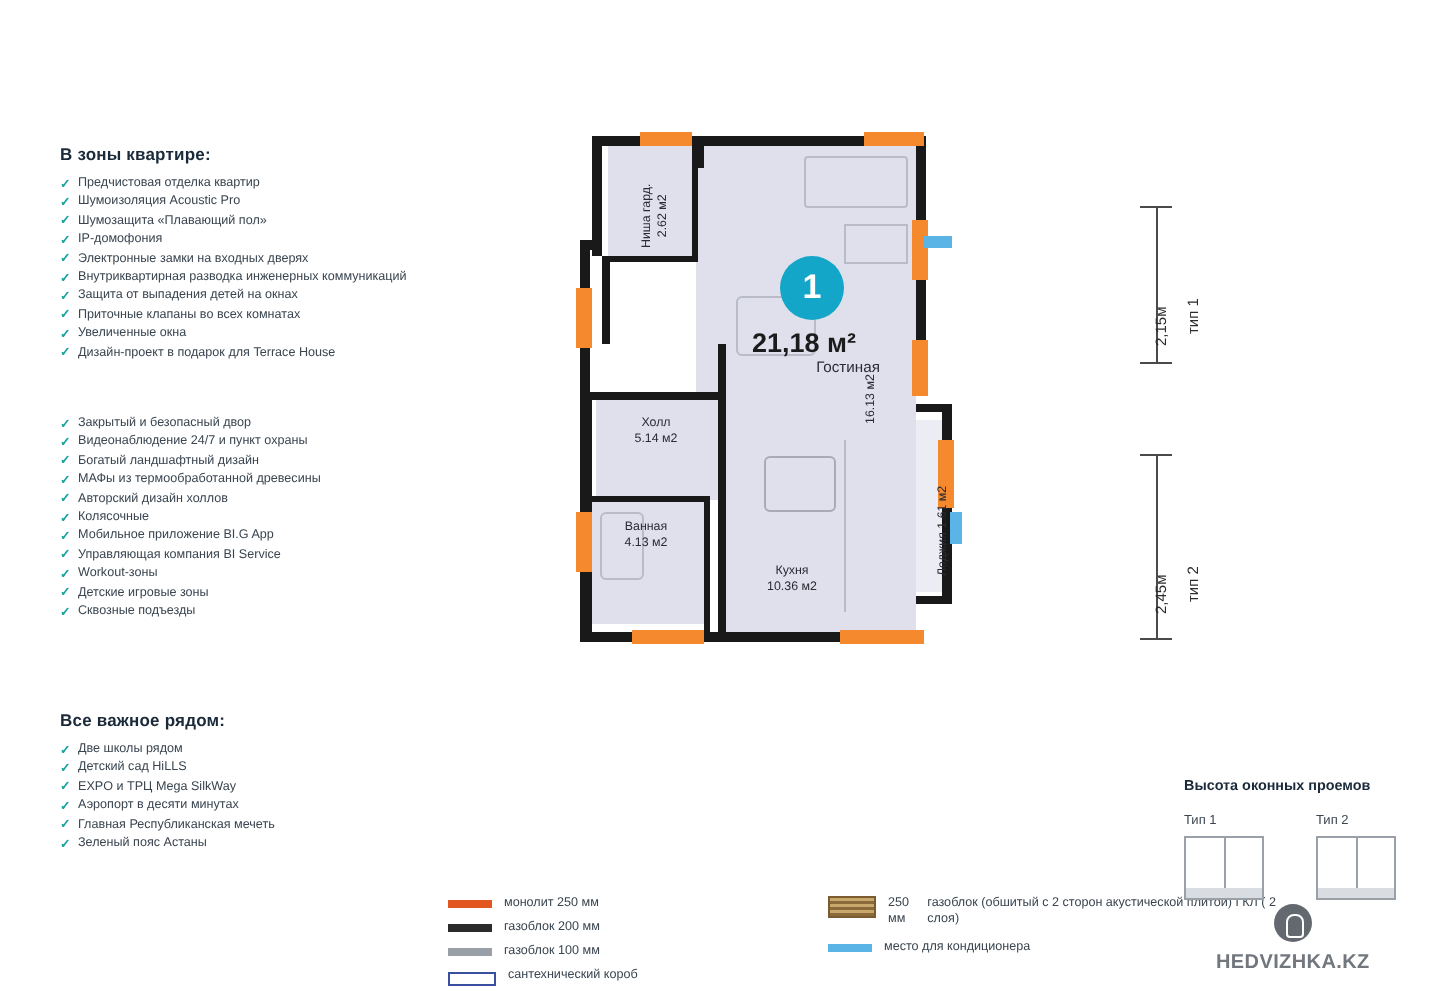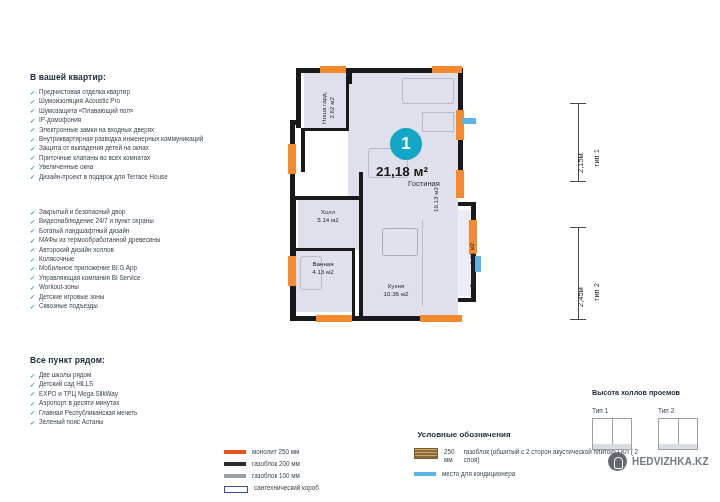--- a/index.html
+++ b/index.html
@@ -67,31 +67,31 @@
   #wh{position:absolute;left:592px;top:388px;width:120px;}
   .wh-title{font-size:7.2px;font-weight:bold;color:#1b2a3a;margin-bottom:10px;}
   .wh-cols{display:flex;gap:26px;}
   .wh-col{width:40px;}
   .wh-cap{font-size:6.5px;color:#3a4550;margin-bottom:4px;}
   .wh-box{width:38px;height:30px;border:1px solid #9aa0a8;position:relative;background:#fff;}
   .wh-box .mull{position:absolute;top:0;bottom:0;width:1px;background:#9aa0a8;left:50%;}
   .wh-box .sill{position:absolute;left:0;right:0;bottom:0;height:5px;background:#d9dde2;}
 
   
-  #wm{position:absolute;left:608px;top:452px;display:flex;align-items:center;gap:5px;opacity:.85;}
+  #wm{position:absolute;left:608px;top:452px;display:flex;align-items:center;gap:5px;opacity:.85;flex-direction:column;}
   #wm .dot{width:19px;height:19px;border-radius:50%;background:#4a4f57;position:relative;}
   #wm .dot:after{content:"";position:absolute;left:6px;top:4.5px;width:7px;height:10px;
      border:1.6px solid #fff;border-radius:4px 4px 2px 2px;}
   #wm .wmtxt{font-size:10px;font-weight:bold;color:#5a6068;letter-spacing:.2px;}
 </style>
 </head>
 <body>
 
 <div class="block" id="blockA">
-  <div class="sec-title">В вашей квартир:</div>
+  <div class="sec-title">В зоны квартире:</div>
   <ul class="feat-list">
     <li><span class="tick">✓</span><span>Предчистовая отделка квартир</span></li>
     <li><span class="tick">✓</span><span>Шумоизоляция Acoustic Pro</span></li>
     <li><span class="tick">✓</span><span>Шумозащита «Плавающий пол»</span></li>
     <li><span class="tick">✓</span><span>IP-домофония</span></li>
     <li><span class="tick">✓</span><span>Электронные замки на входных дверях</span></li>
     <li><span class="tick">✓</span><span>Внутриквартирная разводка инженерных коммуникаций</span></li>
     <li><span class="tick">✓</span><span>Защита от выпадения детей на окнах</span></li>
     <li><span class="tick">✓</span><span>Приточные клапаны во всех комнатах</span></li>
     <li><span class="tick">✓</span><span>Увеличенные окна</span></li>
@@ -109,21 +109,21 @@
     <li><span class="tick">✓</span><span>Колясочные</span></li>
     <li><span class="tick">✓</span><span>Мобильное приложение BI.G App</span></li>
     <li><span class="tick">✓</span><span>Управляющая компания BI Service</span></li>
     <li><span class="tick">✓</span><span>Workout-зоны</span></li>
     <li><span class="tick">✓</span><span>Детские игровые зоны</span></li>
     <li><span class="tick">✓</span><span>Сквозные подъезды</span></li>
   </ul>
 </div>
 
 <div class="block" id="blockC">
-  <div class="sec-title">Все пункт рядом:</div>
+  <div class="sec-title">Все важное рядом:</div>
   <ul class="feat-list">
     <li><span class="tick">✓</span><span>Две школы рядом</span></li>
     <li><span class="tick">✓</span><span>Детский сад HiLLS</span></li>
     <li><span class="tick">✓</span><span>EXPO и ТРЦ Mega SilkWay</span></li>
     <li><span class="tick">✓</span><span>Аэропорт в десяти минутах</span></li>
     <li><span class="tick">✓</span><span>Главная Республиканская мечеть</span></li>
     <li><span class="tick">✓</span><span>Зеленый пояс Астаны</span></li>
   </ul>
 </div>
 
@@ -217,21 +217,20 @@
   <div class="dim-txt" style="left:32px;top:72px;">тип 1</div>
 
   <div class="dim-cap" style="left:10px;top:132px;"></div>
   <div class="dim-line" style="left:18px;top:132px;height:92px;"></div>
   <div class="dim-cap" style="left:10px;top:224px;"></div>
   <div class="dim-txt" style="left:16px;top:212px;">2,45м</div>
   <div class="dim-txt" style="left:32px;top:206px;">тип 2</div>
 </div>
 
 <div id="legend">
-  <div class="leg-title">Условные обозначения</div>
 
   <div class="leg-col" id="legLeft">
     <div class="leg-row">
       <span class="swatch" style="background:#e2561f;"></span>
       <span class="leg-label">монолит 250 мм</span>
     </div>
     <div class="leg-row">
       <span class="swatch" style="background:#2b2b2b;"></span>
       <span class="leg-label">газоблок 200 мм</span>
     </div>
@@ -254,21 +253,21 @@
       <span class="leg-label" style="margin-left:-52px;padding-left:52px;">газоблок (обшитый с 2 сторон акустической плитой) ГКЛ ( 2 слоя)</span>
     </div>
     <div class="leg-row" style="margin-top:6px;">
       <span class="swatch" style="background:#5ab4e6;"></span>
       <span class="leg-label">место для кондиционера</span>
     </div>
   </div>
 </div>
 
 <div id="wh">
-  <div class="wh-title">Высота холлов проемов</div>
+  <div class="wh-title">Высота оконных проемов</div>
   <div class="wh-cols">
     <div class="wh-col">
       <div class="wh-cap">Тип 1</div>
       <div class="wh-box">
           <div class="mull"></div>
           <div class="sill"></div>
         </div>
     </div>
     <div class="wh-col">
       <div class="wh-cap">Тип 2</div>

